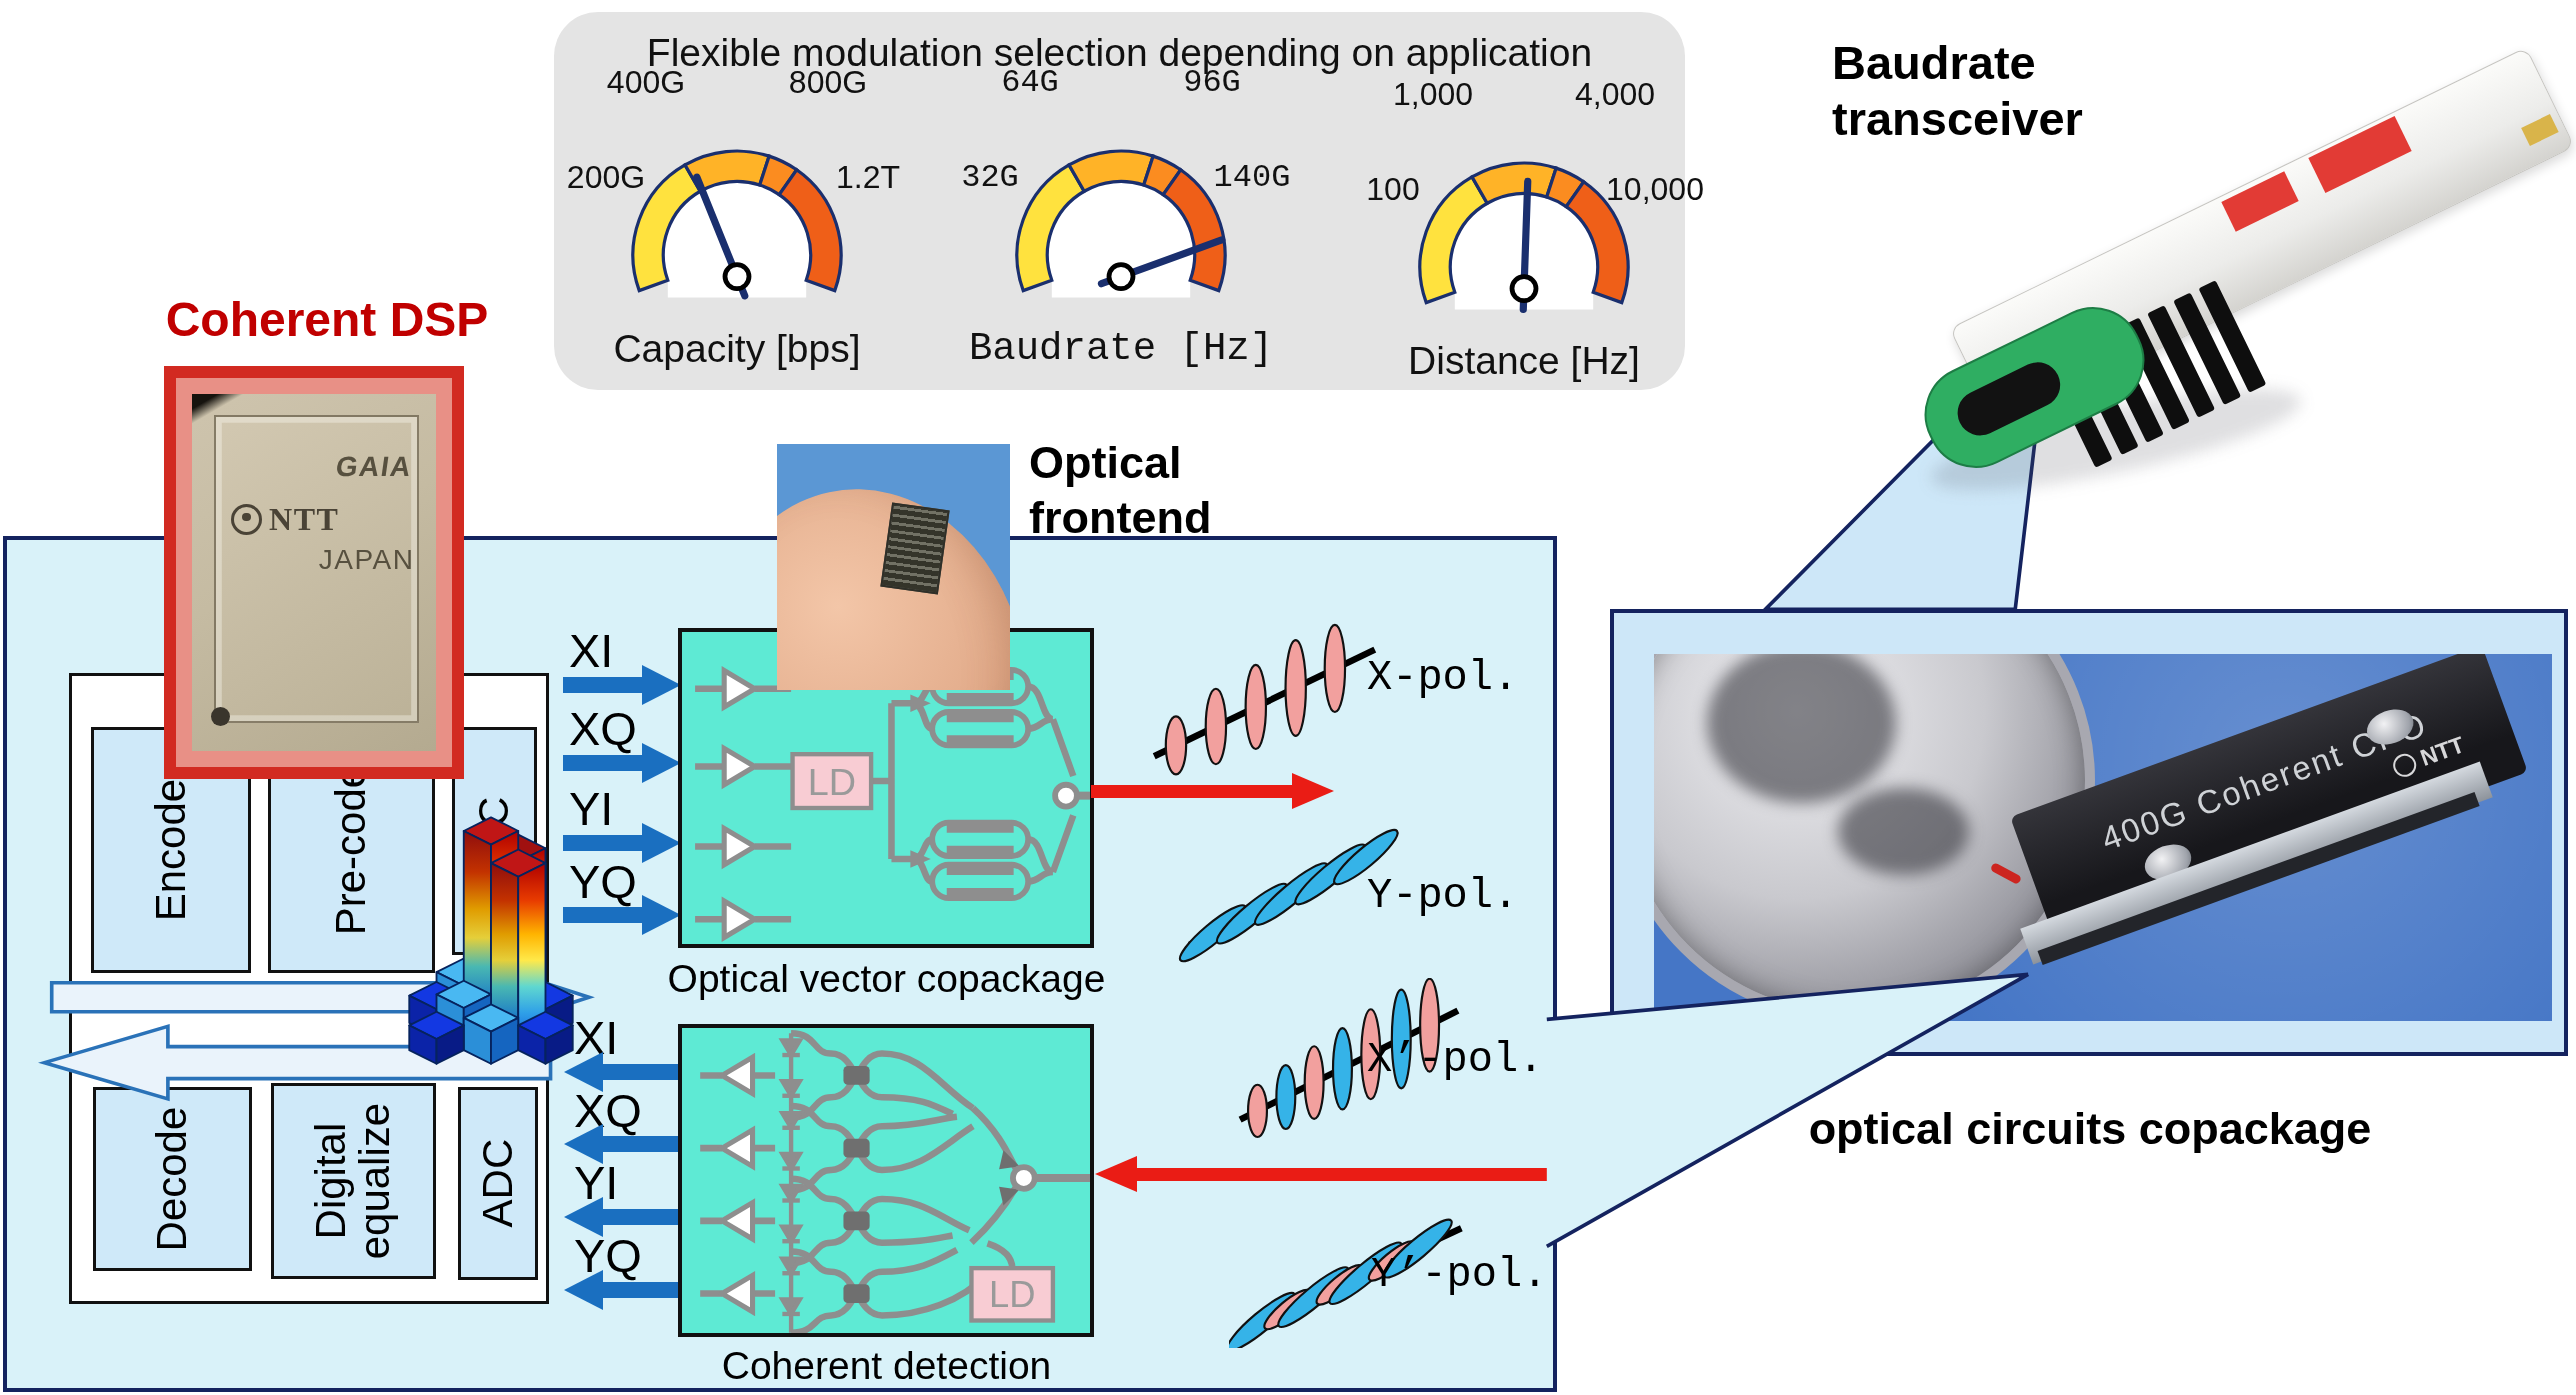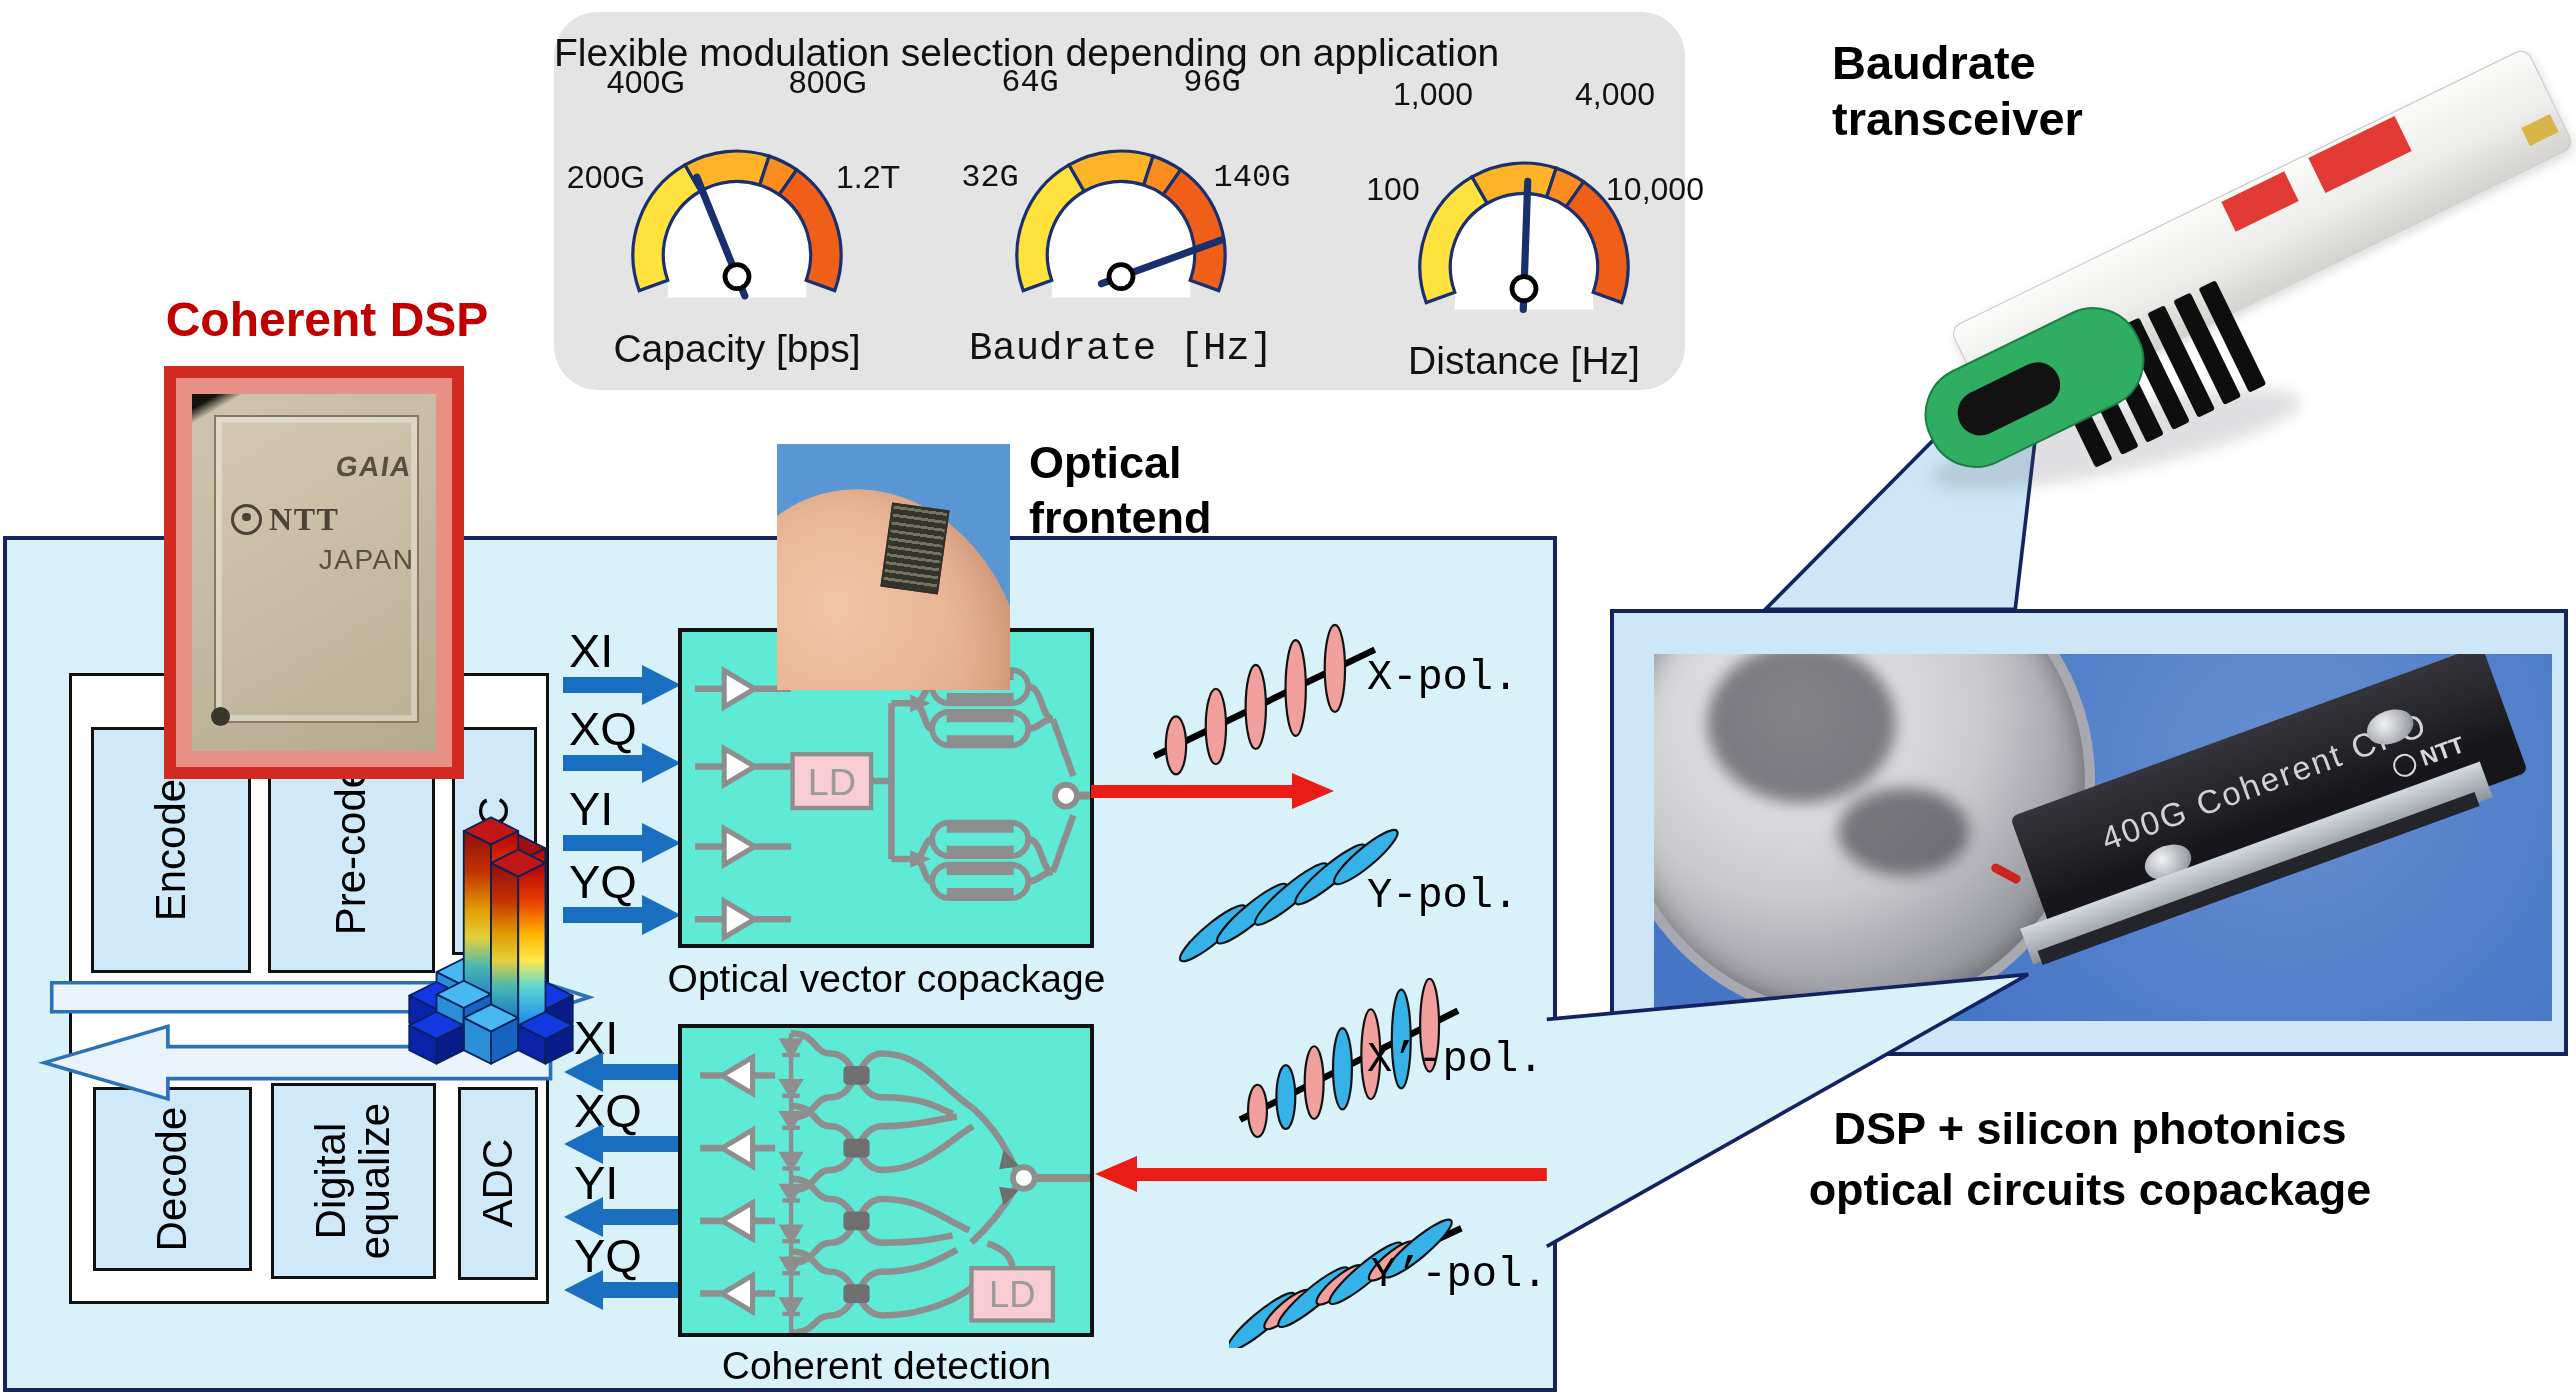--- a/index.html
+++ b/index.html
@@ -1,21 +1,21 @@
 <!DOCTYPE html>
 <html style="font-size:11.6px"><head>
 <meta charset="utf-8">
 <style>
   html,body{margin:0;padding:0;background:#fff;}
   #canvas{position:relative;width:2576px;height:1395px;background:#fff;overflow:hidden;
           font-family:"Liberation Sans","DejaVu Sans",sans-serif;color:#000;}
   .abs{position:absolute;}
   
   #gauge-panel{left:554px;top:11.6px;width:1131px;height:378px;background:#e4e4e4;border-radius:44px;}
-  #panel-title{left:0;top:19px;width:100%;text-align:left;font-size:39px;color:#111;}
+  #panel-title{left:0;top:19px;width:100%;text-align:center;font-size:39px;color:#111;}
   .gauge{width:342px;height:327px;top:47px;}
   .gauge svg{position:absolute;left:51px;top:48px;width:240px;height:208px;}
   .tick{position:absolute;font-size:32px;color:#111;text-align:center;width:124px;}
   .tick-tl{left:18px;top:5.8px;}
   .tick-tr{left:200px;top:5.8px;}
   .tick-l{left:-22px;top:100px;}
   .tick-r{left:240px;top:100px;}
   .gauge-caption{position:absolute;left:-14.5px;top:268px;width:371px;text-align:center;font-size:39px;color:#111;}
   
   #main-box{left:2.9px;top:536px;width:1546px;height:848px;background:#d9f2f9;border:4.4px solid #14235f;}
@@ -500,21 +500,20 @@
       <div id="cpo-fiber"></div>
     </div>
   </div>
 
   <svg class="abs" style="left:1541px;top:967px;" width="509" height="291" viewBox="0 0 700 400">
     <polygon points="670,10 8,72 8,384" fill="#d9f2f9"></polygon>
     <path d="M670,10 L8,72 M670,10 L8,384" fill="none" stroke="#14235f" stroke-width="5"></path>
   </svg>
 
   <div id="copkg-caption" class="abs">
-    <div>DSP + silicon photonics</div>
     <div>optical circuits copackage</div>
   </div>
 
   <div id="tr-shadow" class="tr"></div>
   <div id="tr-body" class="tr"></div>
   <div id="tr-label1" class="tr tr-label"></div>
   <div id="tr-label2" class="tr tr-label"></div>
   <div id="tr-tip" class="tr"></div>
   <div id="tr-fins" class="tr">
     <div></div>

